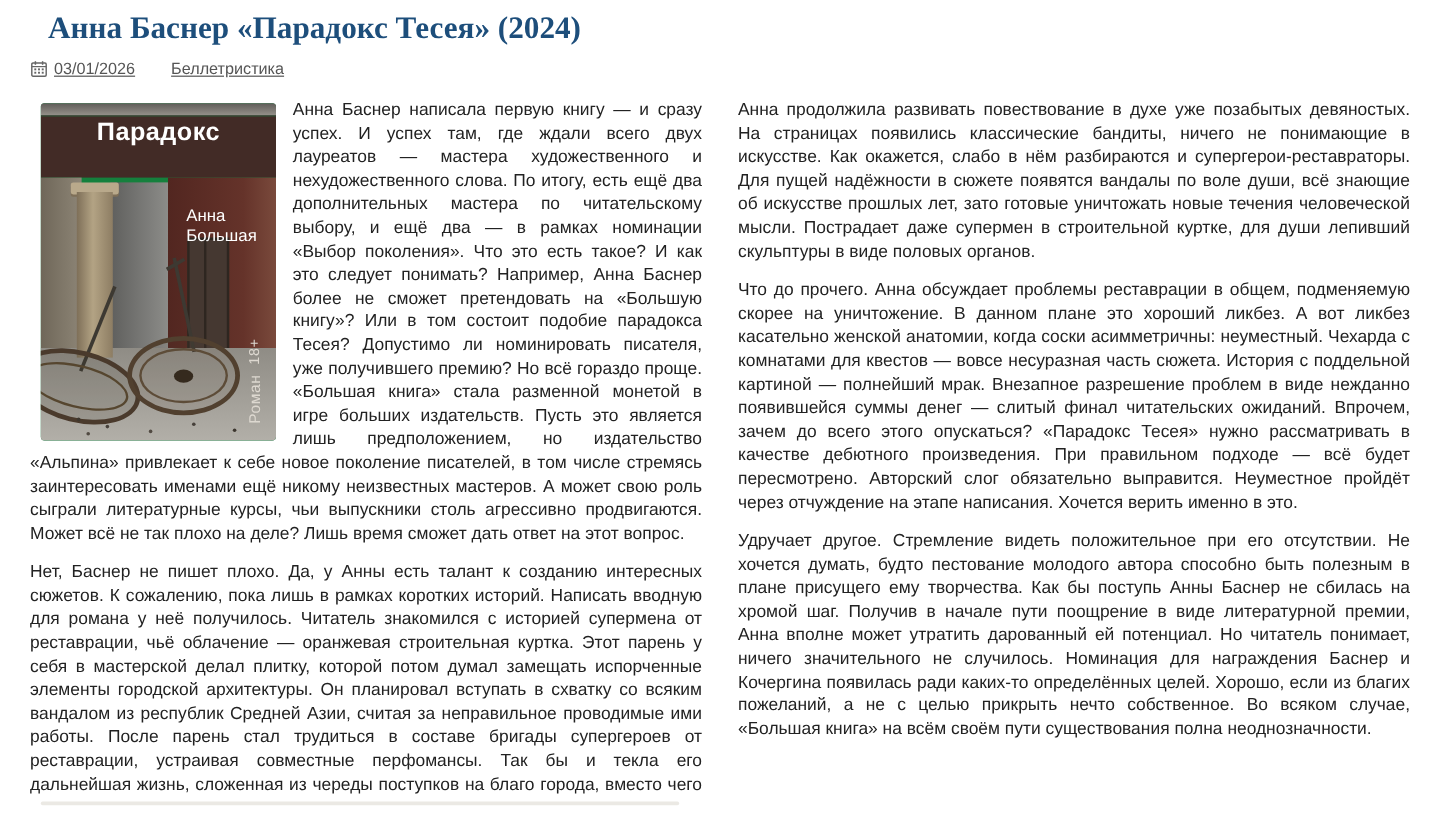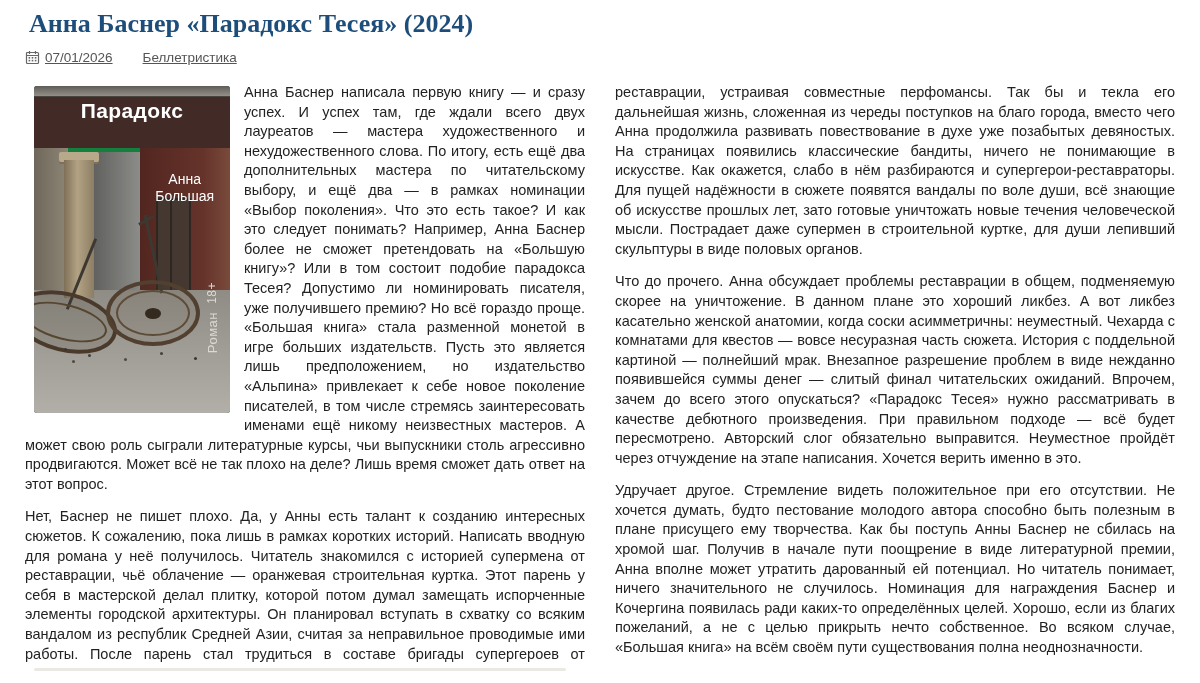--- a/index.html
+++ b/index.html
@@ -6,38 +6,38 @@
   body {
     width:1200px; height:683px; overflow:hidden; position:relative;
     background:#ffffff; color:#222;
     font-family:"Liberation Sans", sans-serif;
   }
   .wrap { padding:0 25px; }
 
   h1.post-title {
     font-family:"Liberation Serif", serif;
     font-weight:bold; font-size:26px; line-height:30px;
-    color:#1d4e7b; margin:9px 0 11px 4px;
+    color:#1d4e7b; margin:9px 0 11px 15px;
   }
 
   .meta { display:flex; align-items:center; font-size:13.5px; color:#555; margin-bottom:18px; }
   .meta svg { margin-right:5px; display:block; }
   .meta a { color:#555; text-decoration:underline; cursor:pointer; }
   .meta .cat { margin-left:30px; }
 
   article.post-body {
     column-count:2; column-gap:30px; column-fill:auto;
     height:591px; overflow:hidden;
     font-size:14.5px; line-height:19.6px; text-align:justify;
   }
   article.post-body p { margin:0 0 13px 0; }
 
   
   .cover {
-    float:left; width:196px; height:327px; margin:3px 14px 8px 9px;
+    float:left; width:196px; height:281px; margin:3px 14px 8px 9px;
     position:relative; overflow:hidden; border-radius:3px;
     background:#15803d; box-shadow:inset 0 0 18px rgba(0,0,0,.28);
   }
   .cv-beam { position:absolute; top:0; left:0; right:0; height:10px;
     background:linear-gradient(#5f5c58,#949089); border-bottom:1px solid #4a463f; }
   .cv-band { position:absolute; top:11px; left:0; right:0; height:51px; background:#422b26; }
   .cv-title { position:absolute; top:14px; left:0; right:0; text-align:center;
     color:#fff; font-size:21px; line-height:22px; font-weight:bold; letter-spacing:.4px; }
   .cv-wall-left  { position:absolute; top:62px; left:0; width:34px; height:150px;
     background:linear-gradient(90deg,#6f6759,#8d8576); }
@@ -62,21 +62,21 @@
   .cv-wheel { position:absolute; left:72px; top:194px; width:86px; height:58px;
     border:4px solid #51402f; border-radius:50%; background:rgba(90,75,55,.12); }
   .cv-wheel::before { content:""; position:absolute; inset:6px; border:2px solid #5d4c38; border-radius:50%; }
   .cv-wheel::after { content:""; position:absolute; left:50%; top:50%; width:16px; height:11px;
     margin:-5px 0 0 -8px; background:#352a1e; border-radius:50%; }
   .cv-wreck { position:absolute; left:-22px; top:206px; width:98px; height:52px;
     border:4px solid #4a3a2c; border-radius:50%; transform:rotate(14deg); background:rgba(70,60,45,.15); }
   .cv-wreck::before { content:""; position:absolute; inset:8px 6px; border:2px solid #56462f; border-radius:50%; }
   .cv-specks { position:absolute; left:30px; top:262px; width:3px; height:3px; background:#3c362e; border-radius:50%;
     box-shadow:24px 6px 0 #46403a, 60px 10px 0 #514a42, 96px 4px 0 #46403a, 130px 9px 0 #3c362e, 8px 12px 0 #514a42; }
-  .cv-author { position:absolute; top:85px; right:16px; text-align:center;
+  .cv-author { position:absolute; top:85px; right:16px; text-align:left;
     color:#fff; font-size:14px; line-height:16.5px; }
   .cv-vert { position:absolute; right:7px; color:#ddd8d0;
     writing-mode:vertical-rl; transform:rotate(180deg); letter-spacing:.5px; }
   .cv-age   { top:196px; font-size:12px; }
   .cv-genre { top:226px; font-size:13px; }
 
   .clip-hint { position:absolute; left:34px; top:668px; width:532px; height:3px;
     background:#ebe9e4; border-radius:2px; }
 </style>
 </head>
@@ -92,21 +92,21 @@
       <line x1="4.5" y1="1" x2="4.5" y2="4" stroke="#666" stroke-width="1.2"></line>
       <line x1="10.5" y1="1" x2="10.5" y2="4" stroke="#666" stroke-width="1.2"></line>
       <line x1="1.5" y1="5.5" x2="13.5" y2="5.5" stroke="#666" stroke-width="1"></line>
       <rect x="3.6" y="7" width="1.6" height="1.6" fill="#666"></rect>
       <rect x="6.7" y="7" width="1.6" height="1.6" fill="#666"></rect>
       <rect x="9.8" y="7" width="1.6" height="1.6" fill="#666"></rect>
       <rect x="3.6" y="9.8" width="1.6" height="1.6" fill="#666"></rect>
       <rect x="6.7" y="9.8" width="1.6" height="1.6" fill="#666"></rect>
       <rect x="9.8" y="9.8" width="1.6" height="1.6" fill="#666"></rect>
     </svg>
-    <a class="date">07/01/2026</a>
+    <a class="date">03/01/2026</a>
     <a class="cat">Беллетристика</a>
   </div>
 
   <article class="post-body">
 
     <div class="cover">
       <div class="cv-beam"></div>
       <div class="cv-band"></div>
       <div class="cv-wall-left"></div>
       <div class="cv-panel"></div>

